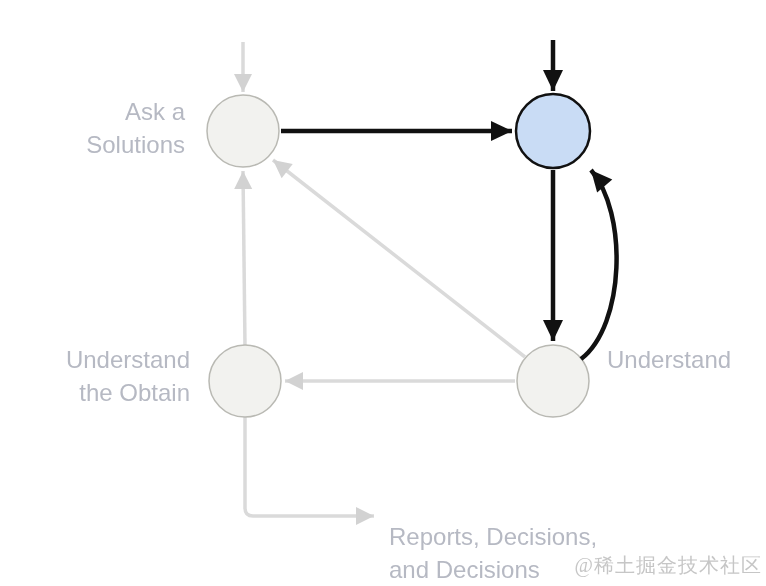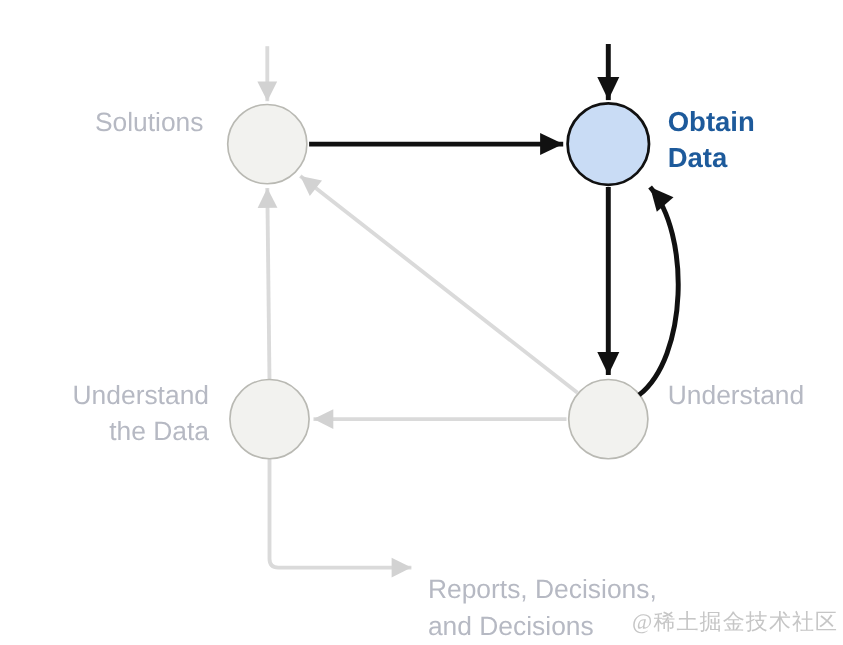--- a/index.html
+++ b/index.html
@@ -71,31 +71,28 @@
 
     <g>
       <line x1="553" y1="40" x2="553" y2="91" class="active-edge" marker-end="url(#arrow-black)" stroke="#111111"></line>
       <line x1="281" y1="131" x2="512" y2="131" class="active-edge" marker-end="url(#arrow-black)" stroke="#111111"></line>
       <line x1="553" y1="170" x2="553" y2="341" class="active-edge" marker-end="url(#arrow-black)" stroke="#111111"></line>
       <path d="M581,359 C625,325 628,213 591,170" class="active-edge" marker-end="url(#arrow-black)" stroke="#111111"></path>
     </g>
   </svg>
 
   <div class="node-label align-right" style="right: 581px; top: 95px;">
+    <div>Ask a</div>
     <div>Solutions</div>
   </div>
 
-  <div class="node-label active" style="left: 607px; top: 95px;">
-    <div>Obtain</div>
-    <div>Data</div>
-  </div>
 
   <div class="node-label align-right" style="right: 576px; top: 343px;">
     <div>Understand</div>
-    <div>the Data</div>
+    <div>the Obtain</div>
   </div>
 
   <div class="node-label" style="left: 607px; top: 343px;">
     <div>Understand</div>
   </div>
 
   <div class="node-label" style="left: 389px; top: 520px;">
     <div>Reports, Decisions,</div>
     <div>and Decisions</div>
   </div>

